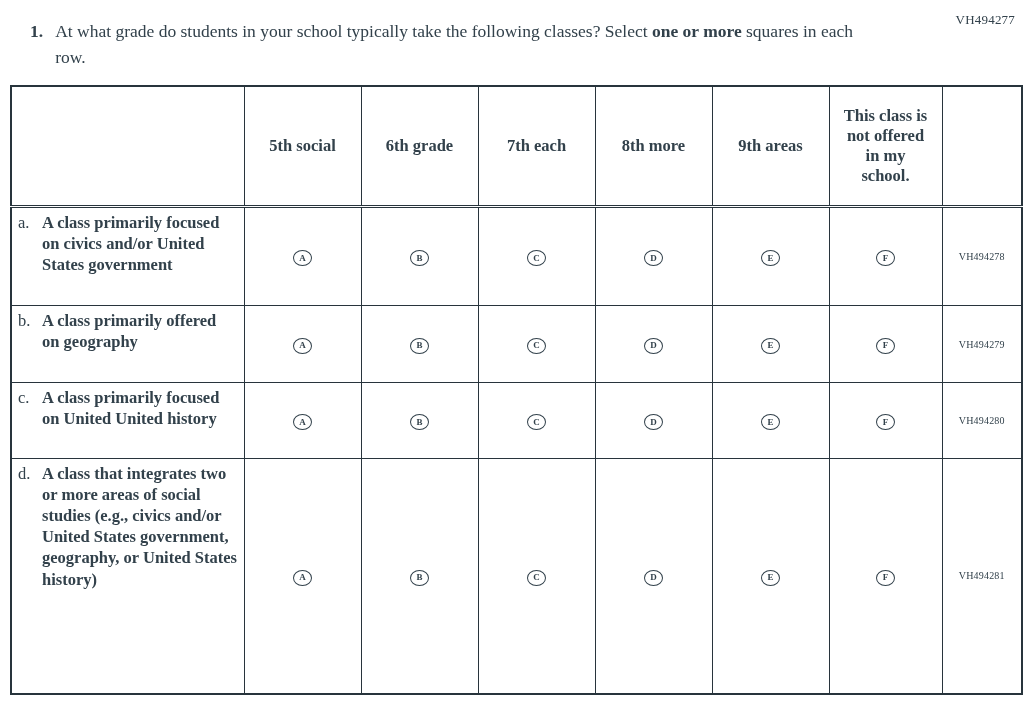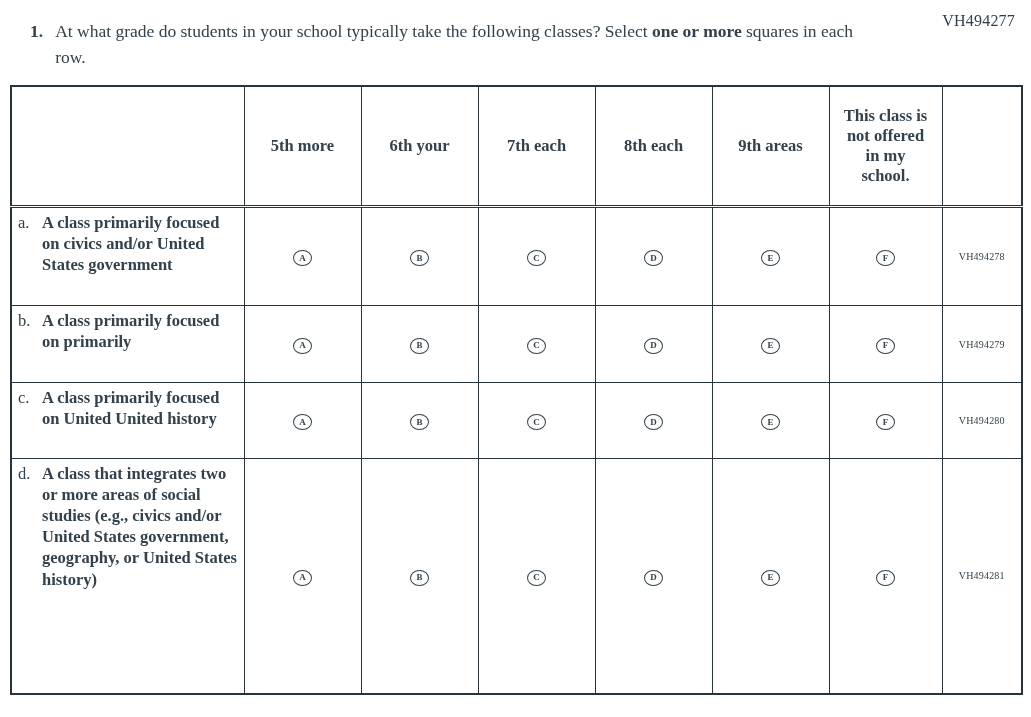--- a/index.html
+++ b/index.html
@@ -4,21 +4,21 @@
 <style>
   html,body{margin:0;padding:0;background:#ffffff;}
   body{
     width:1031px;height:717px;
     font-family:"Liberation Serif","DejaVu Serif",serif;
     color:#32414b;
   }
   .page{position:relative;width:1031px;height:717px;box-sizing:border-box;}
   .top-code{
     position:absolute;top:12px;right:16px;
-    font-size:16px;letter-spacing:.2px;color:#32414b;
+    font-size:13px;letter-spacing:.2px;color:#32414b;
   }
   .question{
     display:flex;align-items:flex-start;
     padding:18px 0 0 30px;max-width:890px;
     font-size:17.5px;line-height:1.5;
   }
   .qnum{font-weight:bold;margin-right:12px;white-space:nowrap;}
   .qtext{max-width:830px;}
   .qtext b{font-weight:bold;}
 
@@ -80,24 +80,24 @@
       <col style="width:117px">
       <col style="width:117px">
       <col style="width:117px">
       <col style="width:117px">
       <col style="width:113px">
       <col style="width:80px">
     </colgroup>
     <thead>
       <tr class="header-row">
         <th></th>
-        <th>5th more</th>
-        <th>6th your</th>
+        <th>5th social</th>
+        <th>6th grade</th>
         <th>7th each</th>
-        <th>8th each</th>
+        <th>8th more</th>
         <th>9th areas</th>
         <th>This class is not offered in my school.</th>
         <th></th>
       </tr>
     </thead>
     <tbody>
 
       <tr class="row-a">
         <td class="label-cell">
           <div class="label-inner">
@@ -111,21 +111,21 @@
         <td class="opt"><span class="bubble">D</span></td>
         <td class="opt"><span class="bubble">E</span></td>
         <td class="opt"><span class="bubble">F</span></td>
         <td class="code-cell">VH494278</td>
       </tr>
 
       <tr class="row-b">
         <td class="label-cell">
           <div class="label-inner">
             <span class="row-letter">b.</span>
-            <span class="row-text">A class primarily focused on primarily</span>
+            <span class="row-text">A class primarily offered on geography</span>
           </div>
         </td>
         <td class="opt"><span class="bubble">A</span></td>
         <td class="opt"><span class="bubble">B</span></td>
         <td class="opt"><span class="bubble">C</span></td>
         <td class="opt"><span class="bubble">D</span></td>
         <td class="opt"><span class="bubble">E</span></td>
         <td class="opt"><span class="bubble">F</span></td>
         <td class="code-cell">VH494279</td>
       </tr>

